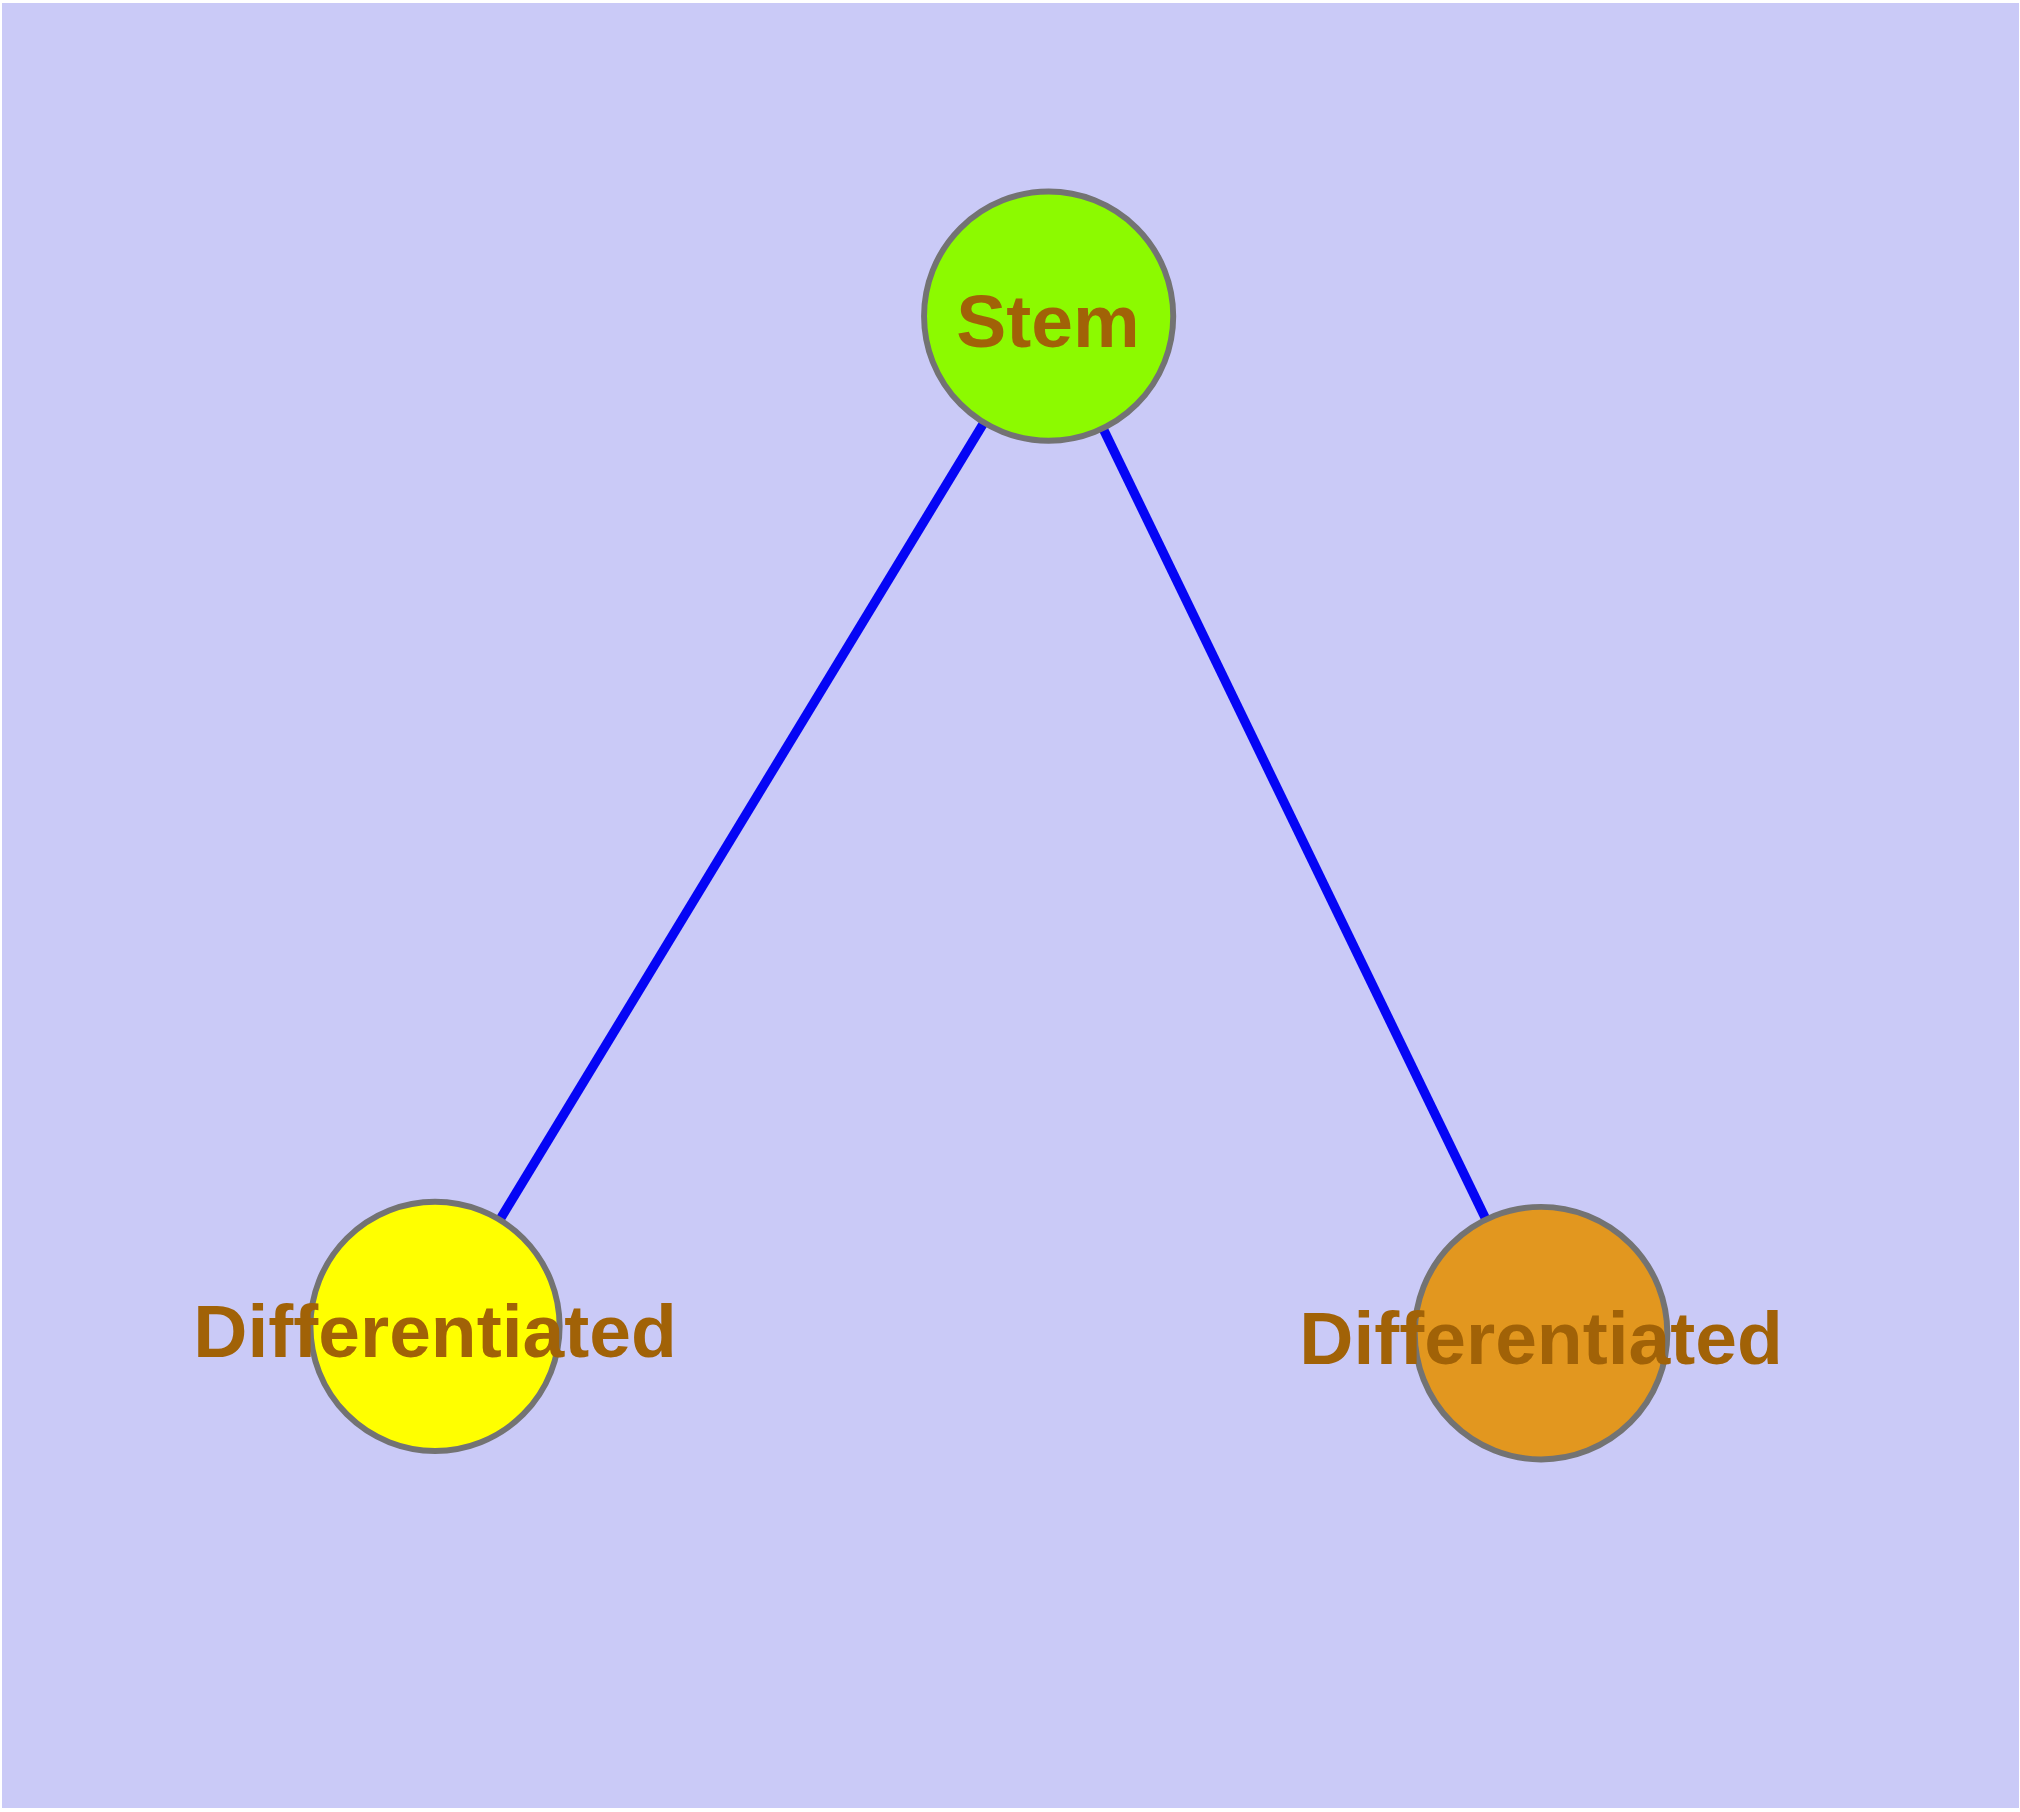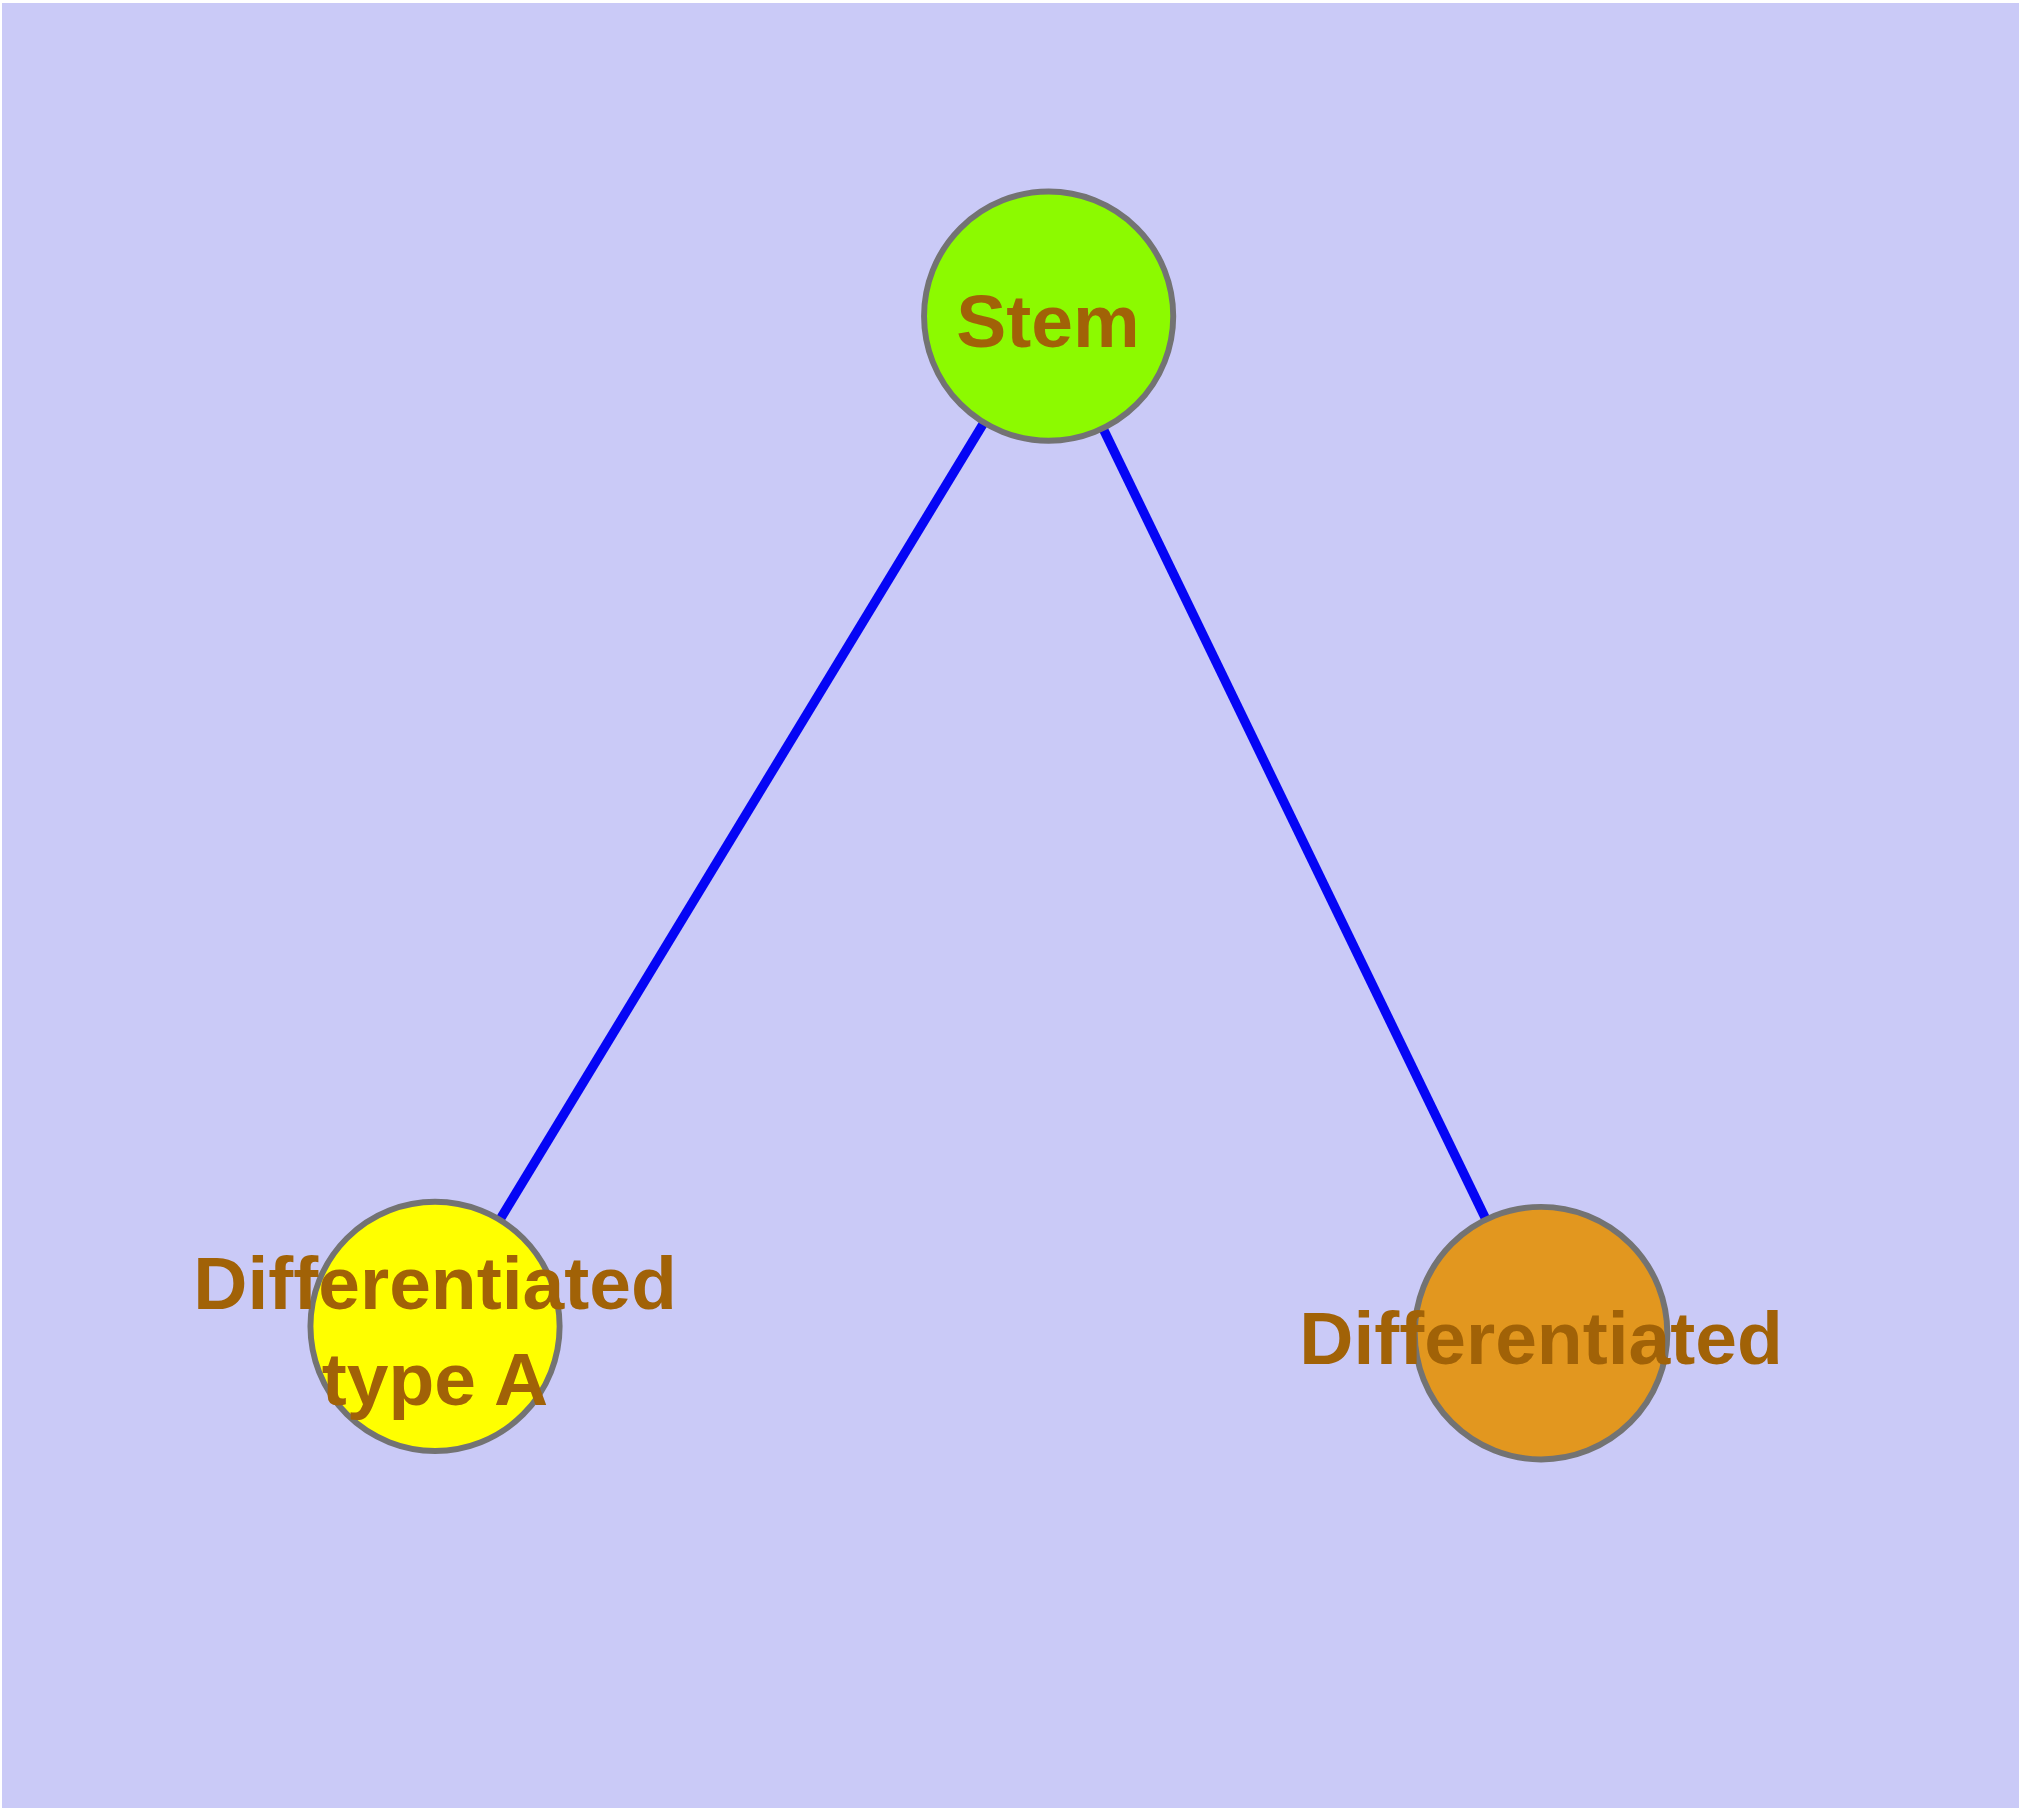--- a/index.html
+++ b/index.html
@@ -66,21 +66,20 @@
 </svg>
 
 <div class="labels-layer" style="color: #a16207;">
 
   <div class="node-label" style="left:1048px; top:321px;">
     <span class="line">Stem</span>
   </div>
 
   <div class="node-label" style="left:435px; top:1331px;">
     <span class="line">Differentiated</span>
-    <span class="line">type A</span>
   </div>
 
   <div class="node-label" style="left:1541px; top:1338px;">
     <span class="line">Differentiated</span>
   </div>
 
 </div>
 
 
 </body></html>

